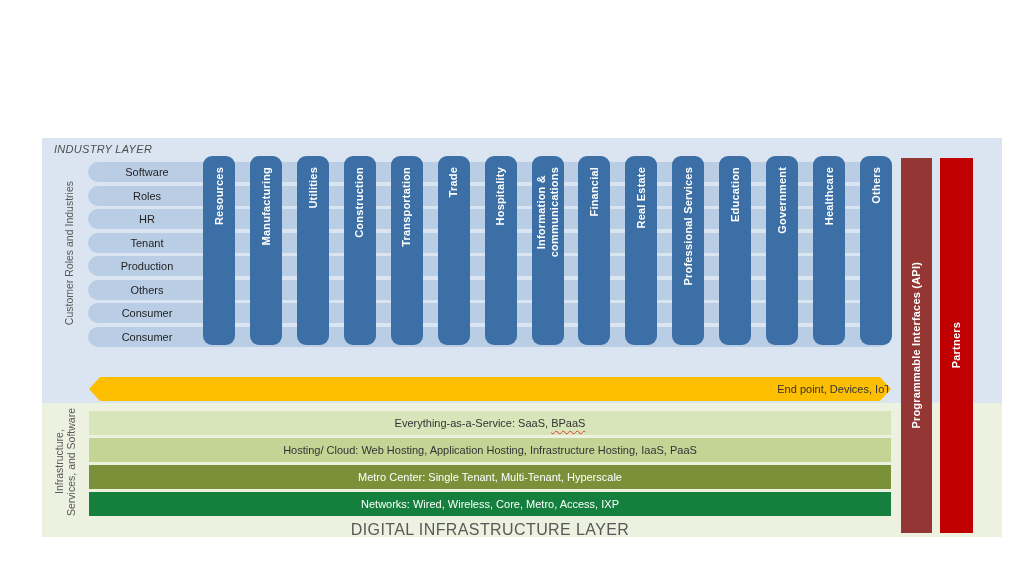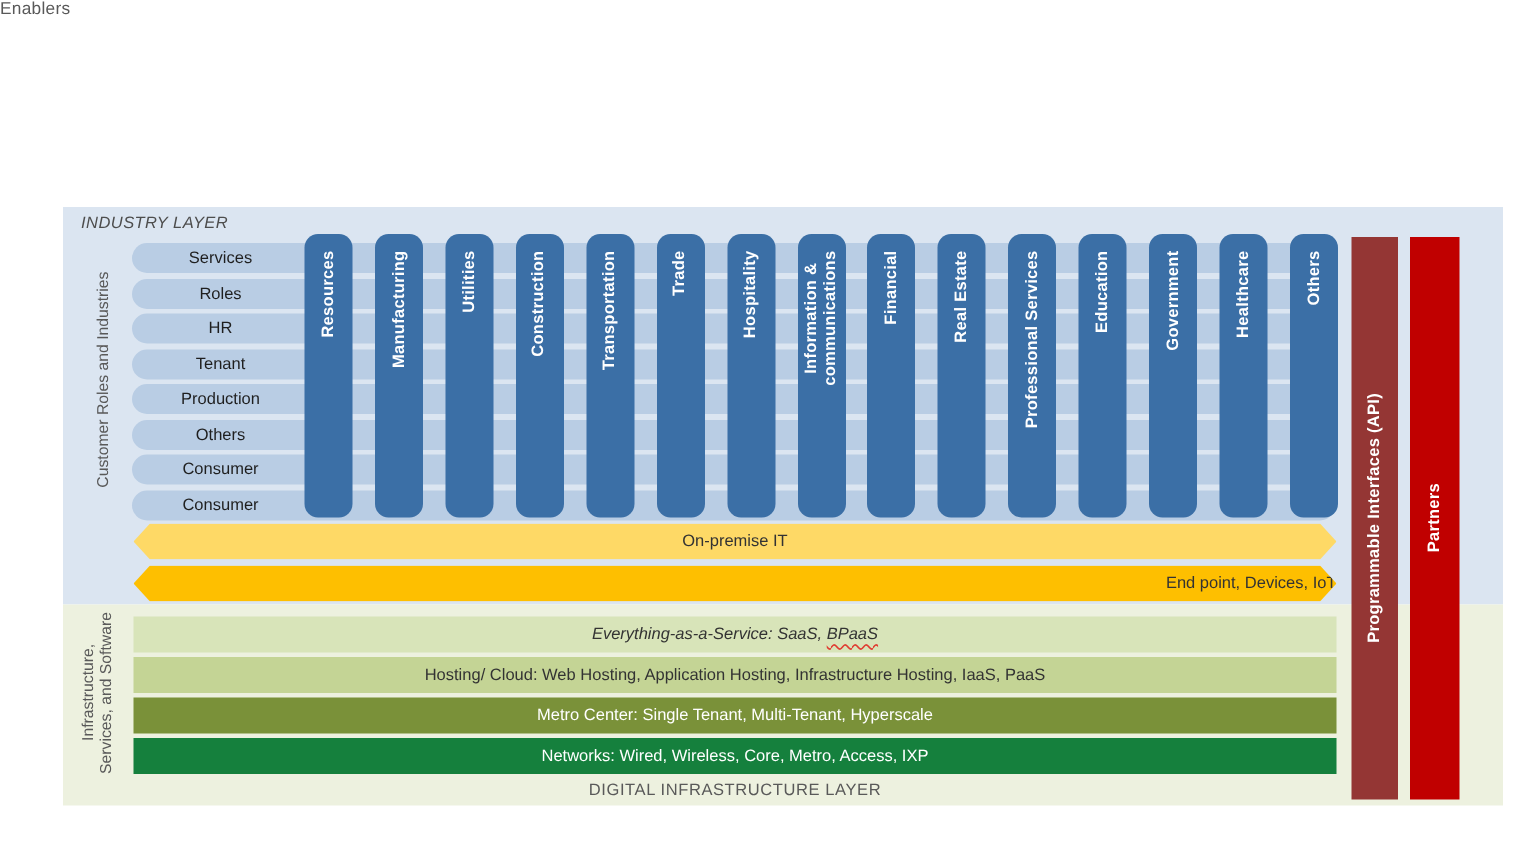--- a/index.html
+++ b/index.html
@@ -14,21 +14,21 @@
   }
   
   .industry-panel{position:absolute;left:42px;top:138px;width:960px;height:265px;background:var(--industry_bg,#DBE5F1);}
   .infra-panel{position:absolute;left:42px;top:403px;width:960px;height:134px;background:var(--infra_bg,#EDF1DF);}
   
   .panel-label{position:absolute;font-size:11px;color:#4d4d4d;letter-spacing:.3px;font-style:italic;}
   .lbl-industry{left:54px;top:143px;}
   .lbl-enablers{left:904px;top:142px;font-size:11.5px;color:var(--label_gray,#595959);letter-spacing:.2px;}
   .footer-label{
     position:absolute;left:89px;top:521px;width:802px;text-align:center;
-    font-size:11px;color:var(--label_gray,#595959);letter-spacing:.4px;
+    font-size:16px;color:var(--label_gray,#595959);letter-spacing:.4px;
   }
   
   .v-text{
     writing-mode:vertical-rl;transform:rotate(180deg);
     white-space:pre-line;text-align:center;line-height:1.15;
   }
   .side-label{position:absolute;display:flex;align-items:center;justify-content:center;}
   .side-label .v-text{font-size:10.5px;color:var(--label_gray,#595959);}
   .side-customer{left:56px;top:162px;width:26px;height:182px;}
   .side-infra{left:46px;top:406px;width:38px;height:112px;}
@@ -89,21 +89,21 @@
   <div class="infra-panel"></div>
 
   <div class="panel-label lbl-industry">INDUSTRY LAYER</div>
 
   <div class="side-label side-customer">
     <span class="v-text">Customer Roles and Industries</span>
   </div>
 
   <div id="rows-container">
       <div class="role-row" style="top: 162px;">
-        <span>Services</span>
+        <span>Software</span>
       </div>
       <div class="role-row" style="top: 185.6px;">
         <span>Roles</span>
       </div>
       <div class="role-row" style="top: 209.1px;">
         <span>HR</span>
       </div>
       <div class="role-row" style="top: 232.7px;">
         <span>Tenant</span>
       </div>
@@ -162,50 +162,46 @@
         <span class="v-text">Government</span>
       </div>
       <div class="ind-col" style="left: 813.1px;">
         <span class="v-text">Healthcare</span>
       </div>
       <div class="ind-col" style="left: 860px;">
         <span class="v-text">Others</span>
       </div>
     </div>
 
-  <div class="hexbar hexbar-0" style="background: rgb(254, 217, 102);">
-    <span>On-premise IT</span>
-  </div>
   <div class="hexbar hexbar-1" style="background: rgb(254, 191, 0);">
     <span>End point, Devices, IoT</span>
   </div>
 
   <div class="side-label side-infra">
     <span class="v-text">Infrastructure,
 Services, and Software</span>
   </div>
 
   <div id="green-bars-container">
-      <div class="g-bar" style="top: 411px; background: rgb(216, 228, 185); color: rgb(51, 51, 51); font-style: italic;">
+      <div class="g-bar" style="top: 411px; background: rgb(216, 228, 185); color: rgb(51, 51, 51);">
         <span>Everything-as-a-Service: SaaS, <span class="squiggle">BPaaS</span></span>
       </div>
       <div class="g-bar" style="top: 438px; background: rgb(196, 212, 149); color: rgb(51, 51, 51);">
         <span>Hosting/ Cloud: Web Hosting, Application Hosting, Infrastructure Hosting, IaaS, PaaS</span>
       </div>
       <div class="g-bar" style="top: 465px; background: rgb(122, 145, 57); color: rgb(255, 255, 255);">
         <span>Metro Center: Single Tenant, Multi-Tenant, Hyperscale</span>
       </div>
       <div class="g-bar" style="top: 492px; background: #15803d; color: rgb(255, 255, 255);">
         <span>Networks: Wired, Wireless, Core, Metro, Access, IXP</span>
       </div>
     </div>
 
   <div class="footer-label">DIGITAL INFRASTRUCTURE LAYER</div>
 
-  <div class="lbl-enablers">Enablers</div>
   <div id="enabler-bars-container">
       <div class="e-bar e-bar-0" style="background: rgb(148, 54, 52);">
         <span class="v-text">Programmable Interfaces (API)</span>
       </div>
       <div class="e-bar e-bar-1" style="background: rgb(192, 0, 0);">
         <span class="v-text">Partners</span>
       </div>
     </div>
 
 </div>

